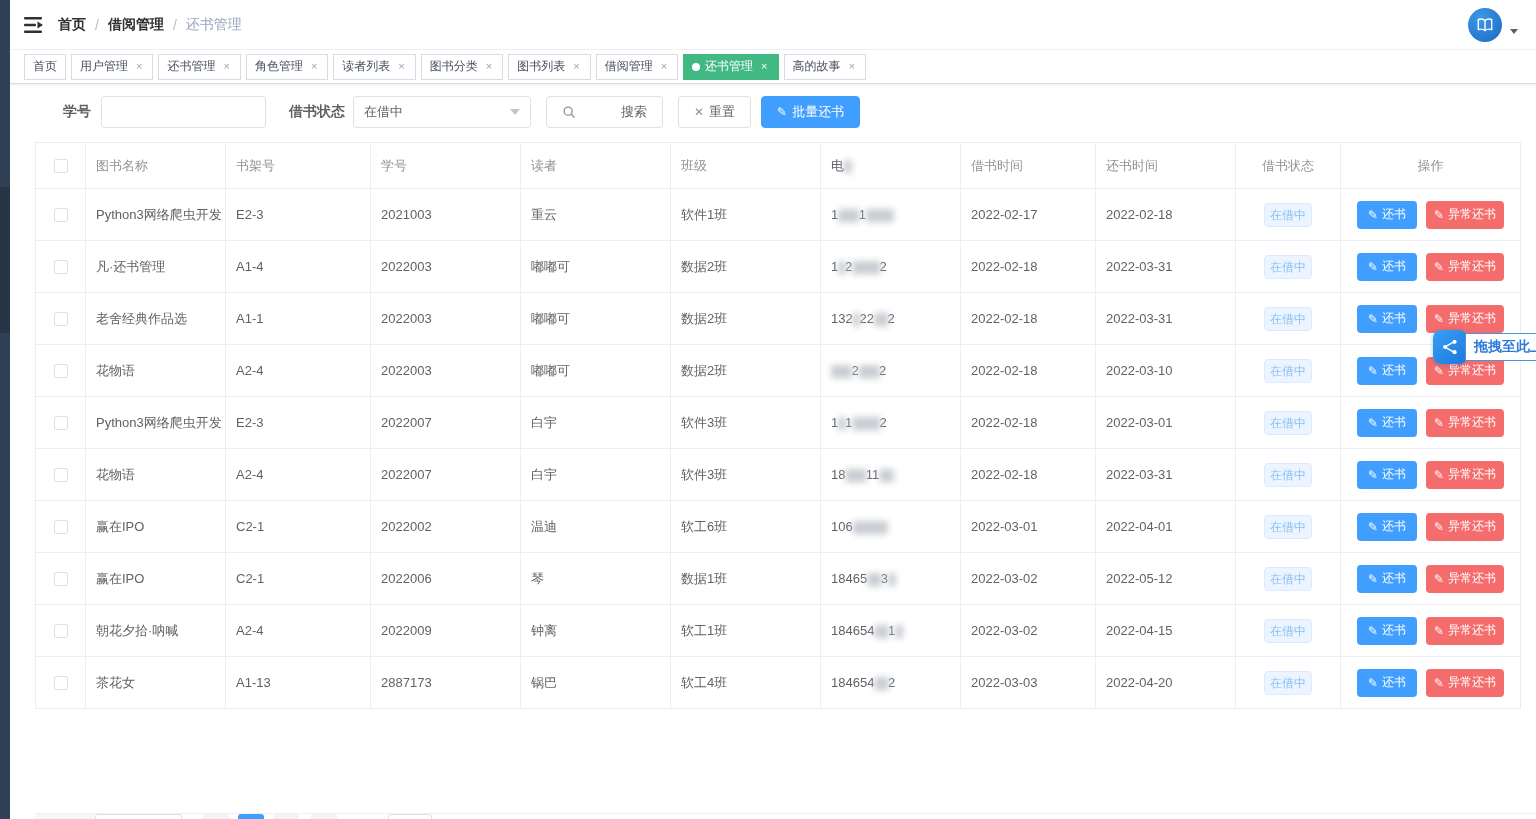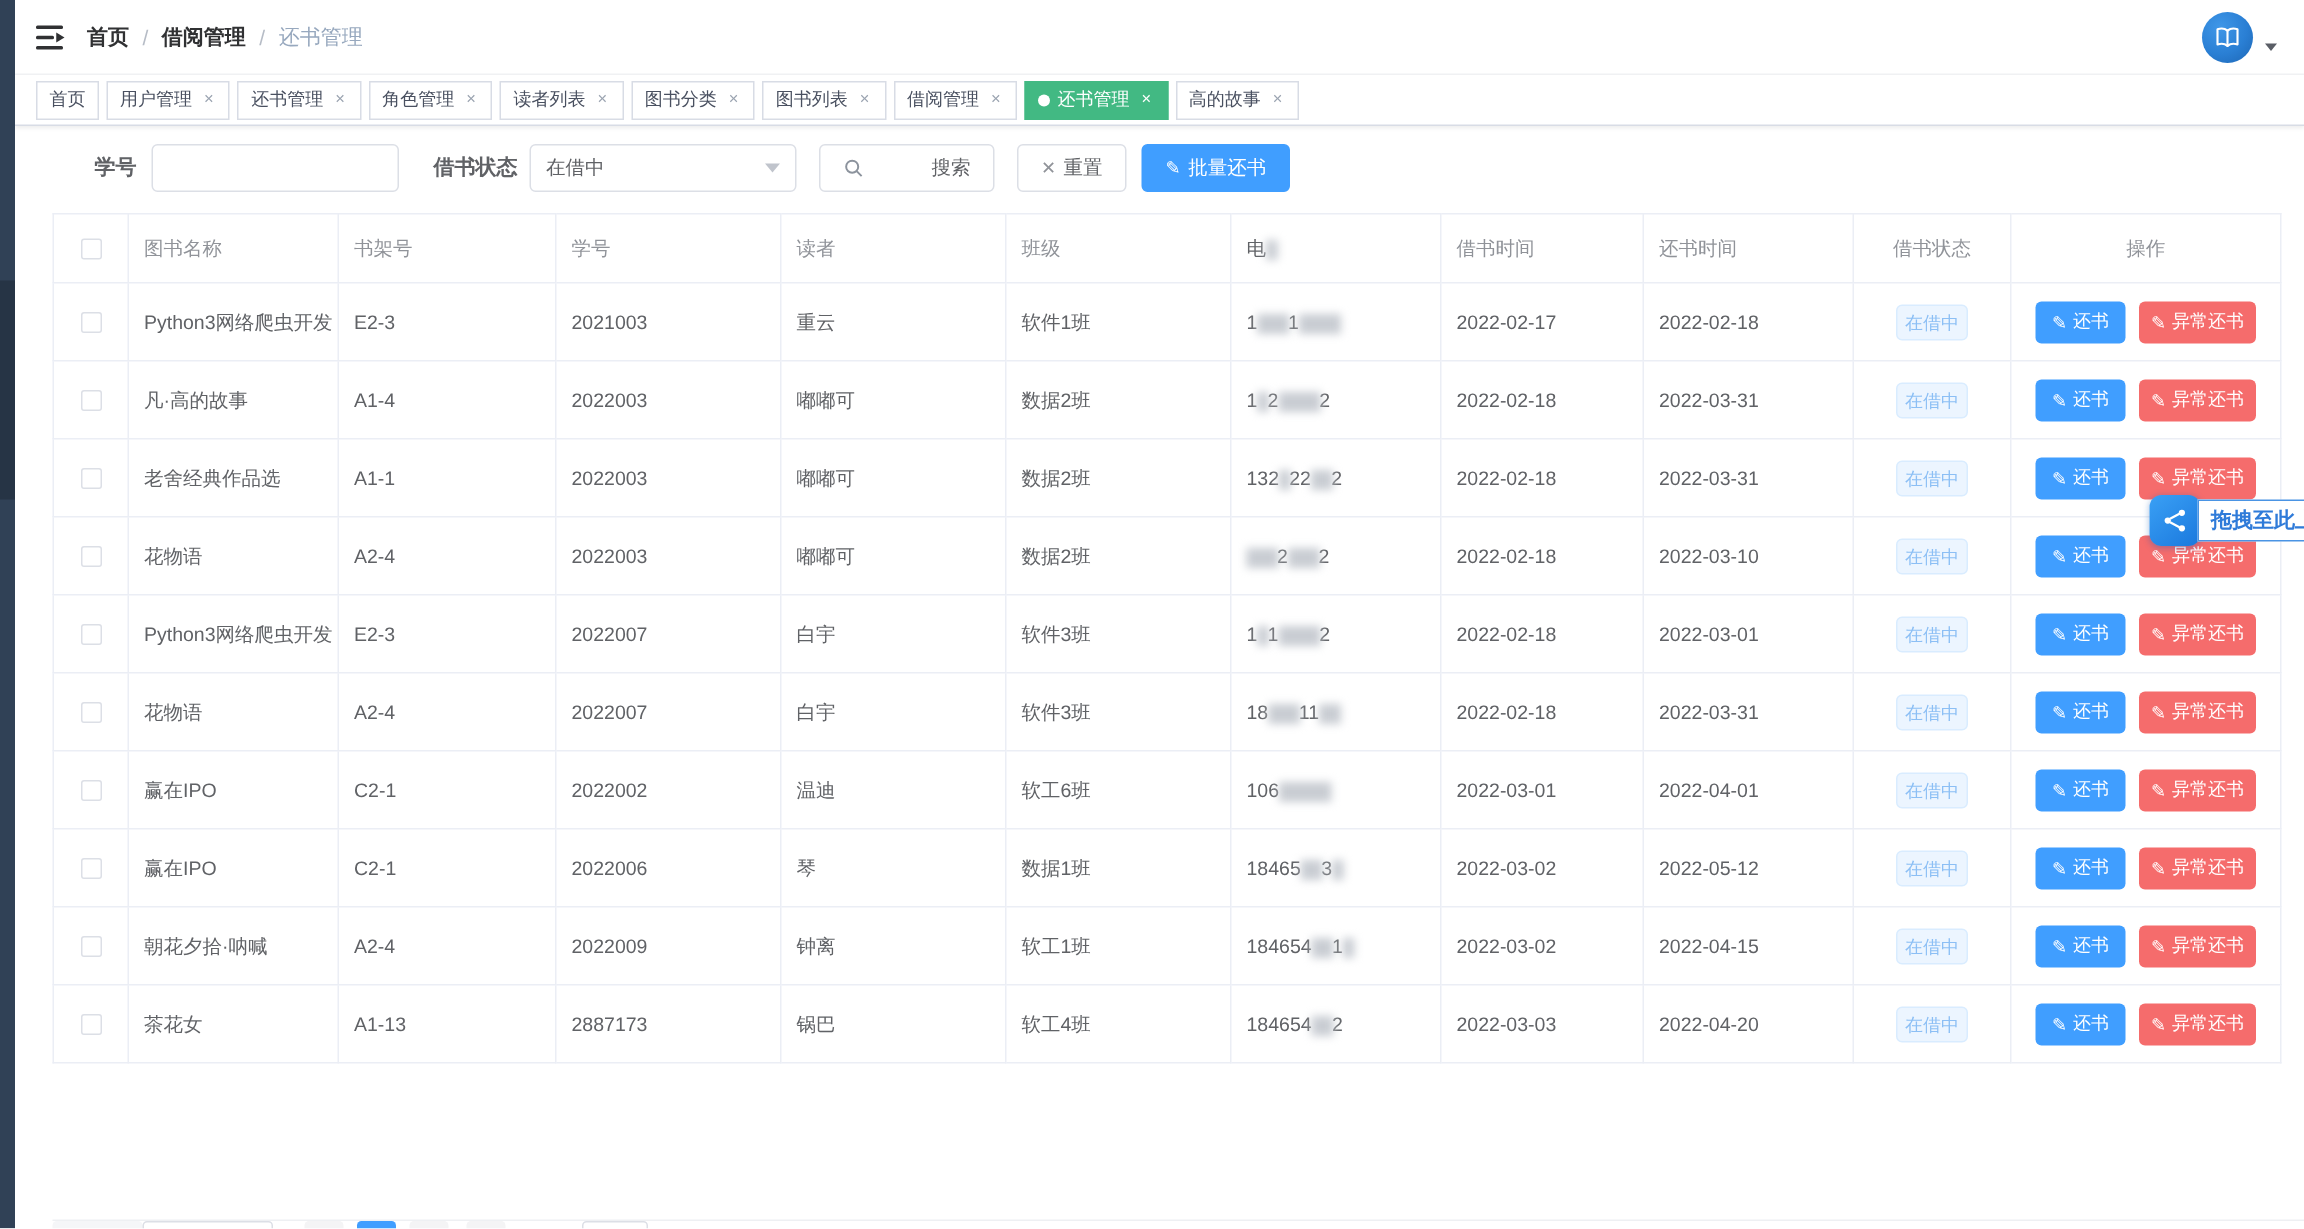--- a/index.html
+++ b/index.html
@@ -242,21 +242,21 @@
               <td class="c-center"><button class="btn-mini bm-blue">
                   <span class="pen">✎</span>
                   <span>还书</span>
                 </button><button class="btn-mini bm-red">
                   <span class="pen">✎</span>
                   <span>异常还书</span>
                 </button></td>
             </tr>
             <tr>
               <td class="c-center"><span class="checkbox"></span></td>
-              <td>凡·高的故事</td>
+              <td>凡·还书管理</td>
               <td>A1-4</td>
               <td>2022003</td>
               <td>嘟嘟可</td>
               <td>数据2班</td>
               <td><span class="ph">1</span><span class="rd">█</span><span class="ph">2</span><span class="rd">████</span><span class="ph">2</span></td>
               <td>2022-02-18</td>
               <td>2022-03-31</td>
               <td class="c-center"><span class="tag">在借中</span></td>
               <td class="c-center"><button class="btn-mini bm-blue">
                   <span class="pen">✎</span>

